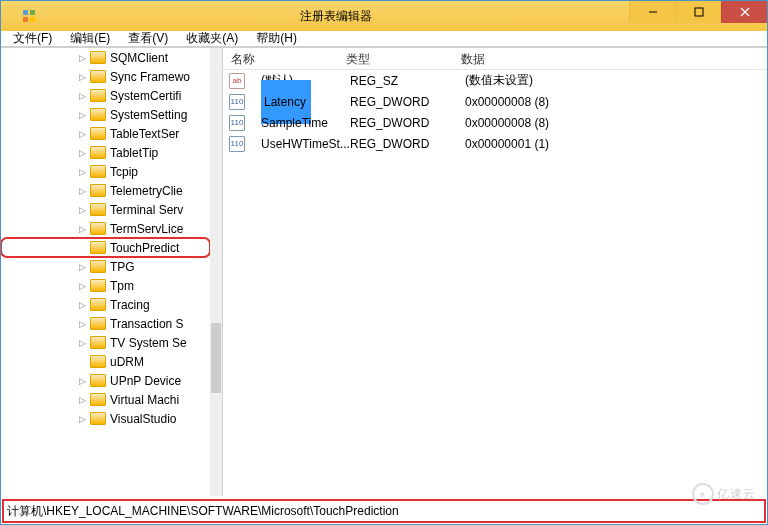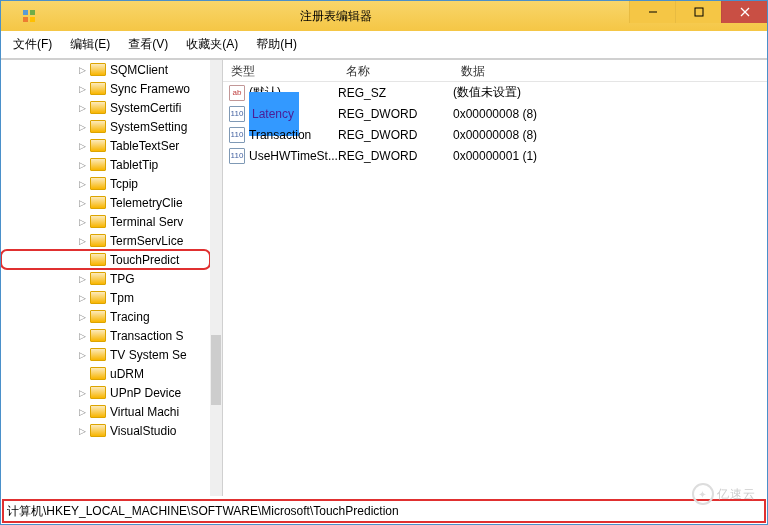--- a/index.html
+++ b/index.html
@@ -4,43 +4,43 @@
 <style>
 * { box-sizing: border-box; margin: 0; padding: 0; font-family: "Microsoft YaHei", "Segoe UI", Tahoma, sans-serif; font-size: 12px; }
 body { background: #fff; width: 768px; height: 525px; position: relative; overflow: hidden; }
 .window { width: 768px; height: 525px; border: 1px solid #4a90ca; display: flex; flex-direction: column; background: #fff; }
 .titlebar { height: 30px; background: linear-gradient(#f8d56a, #f5c645); display: flex; align-items: center; padding-left: 20px; }
 .titlebar .icon { width: 16px; height: 16px; margin-right: 6px; display:flex; align-items:center; justify-content:center; }
 .titlebar .title { flex: 1; text-align: center; color: #000; font-size: 12px; }
 .winbtns { display: flex; height: 100%; }
 .winbtn { width: 46px; height: 22px; display: flex; align-items: center; justify-content: center; font-size: 11px; color:#000; background:#f5c645; border-left:1px solid rgba(0,0,0,0.05);}
 .winbtn.close { background: #c94f44; color: #fff; width: 46px; }
-.menubar { height: 28px; background: #fff; border-bottom: 1px solid #d0d0d0; display: flex; align-items: center; padding-left: 4px; gap: 2px; }
+.menubar { height: 16px; background: #fff; border-bottom: 1px solid #d0d0d0; display: flex; align-items: center; padding-left: 4px; gap: 2px; }
 .menuitem { padding: 2px 8px; cursor: default; }
 .content { flex: 1; display: flex; border-top: 1px solid #d0d0d0; overflow:hidden;}
 .treepane { width: 222px; border-right: 1px solid #d0d0d0; overflow: hidden; position: relative; background:#fff;}
 .treeinner { position:absolute; left:0; top:0; right:12px; bottom:0; overflow:hidden;}
 .vscroll { position:absolute; right:0; top:0; width:12px; height:100%; background:#efefef; }
 .vscroll .thumb { position:absolute; left:1px; width:10px; background:#cdcdcd; border-radius:0; }
 .treeitem { height: 19px; display: flex; align-items: center; white-space: nowrap; padding-left: 76px; }
 .treeitem .exp { width: 11px; height:11px; margin-right:2px; display:flex; align-items:center; justify-content:center; color:#888; font-size:9px;}
 .treeitem .fld { width: 16px; height: 13px; margin-right: 4px; background: linear-gradient(#fceabb, #f8b500); border:1px solid #dca400; border-radius:1px; flex-shrink:0;}
 .treeitem .lbl { color: #000; }
 .treeitem.highlighted { outline: 2px solid #e03030; outline-offset:-1px;border-radius:6px; }
 .listpane { flex: 1; background: #fff; display:flex; flex-direction:column;}
 .listhdr { height: 22px; display: flex; border-bottom: 1px solid #e5e5e5; }
 .listhdr .col { padding: 3px 8px; color: #333; border-right:1px solid transparent;}
 .col-name { width: 115px; }
 .col-type { width: 115px; }
 .col-data { flex: 1; }
 .listrow { height: 21px; display: flex; align-items: center; }
-.listrow .ico { width: 16px; height: 16px; margin: 0 4px 0 6px; border:1px solid #7f99b5; background:#fff; display:flex; align-items:center; justify-content:center; font-size:8px; color:#4462a0; border-radius:1px; flex-shrink:0;}
+.listrow .ico { width: 16px; height: 16px; margin: 0 16px 0 6px; border:1px solid #7f99b5; background:#fff; display:flex; align-items:center; justify-content:center; font-size:8px; color:#4462a0; border-radius:1px; flex-shrink:0;}
 .listrow .ico.str { color:#c04040; border-color:#c29797;}
 .listrow .nm { width: 89px; padding-left:0; }
-.listrow .nm.sel { background:#3399ff; color:#4c1d95; padding:15px 3px; width:auto; min-width:50px;}
+.listrow .nm.sel { background:#3399ff; color:#000000; padding:15px 3px; width:auto; min-width:50px;}
 .listrow .nm-wrap{ width:89px; display:flex;}
 .listrow .tp { width: 115px; }
 .listrow .dt { flex: 1; }
 .statusbar { height: 22px; border-top: 1px solid #d0d0d0; display: flex; align-items: center; padding: 0 4px; outline:2px solid #e03030; outline-offset:-1px; margin:4px 2px 2px 2px;}
 .watermark { position:absolute; right:12px; bottom:20px; color:#ccc; font-size:14px; display:flex; align-items:center; gap:3px; letter-spacing:1px;}
 .watermark .circ{width:22px;height:22px;border:2px solid #ddd;border-radius:50%;display:flex;align-items:center;justify-content:center;font-size:10px;color:#ddd;}
 svg { display:block; }
 </style>
 </head>
 <body>
@@ -188,22 +188,22 @@
             <span class="fld"></span>
             <span class="lbl">VisualStudio</span>
           </div>
         </div>
       <div class="vscroll">
         <div class="thumb" style="top:275px;height:70px;"></div>
       </div>
     </div>
     <div class="listpane">
       <div class="listhdr">
+        <div class="col col-name">名称</div>
         <div class="col col-type">类型</div>
-        <div class="col col-name">名称</div>
         <div class="col col-data">数据</div>
       </div>
       <div id="list-body">
           <div class="listrow">
             <span class="ico str">ab</span>
             <span class="nm-wrap">
               <span class="nm">(默认)</span>
             </span>
             <span class="tp">REG_SZ</span>
             <span class="dt">(数值未设置)</span>
@@ -212,21 +212,21 @@
             <span class="ico ">110</span>
             <span class="nm-wrap">
               <span class="nm sel">Latency</span>
             </span>
             <span class="tp">REG_DWORD</span>
             <span class="dt">0x00000008 (8)</span>
           </div>
           <div class="listrow">
             <span class="ico ">110</span>
             <span class="nm-wrap">
-              <span class="nm">Transaction</span>
+              <span class="nm">SampleTime</span>
             </span>
             <span class="tp">REG_DWORD</span>
             <span class="dt">0x00000008 (8)</span>
           </div>
           <div class="listrow">
             <span class="ico ">110</span>
             <span class="nm-wrap">
               <span class="nm">UseHWTimeSt...</span>
             </span>
             <span class="tp">REG_DWORD</span>

